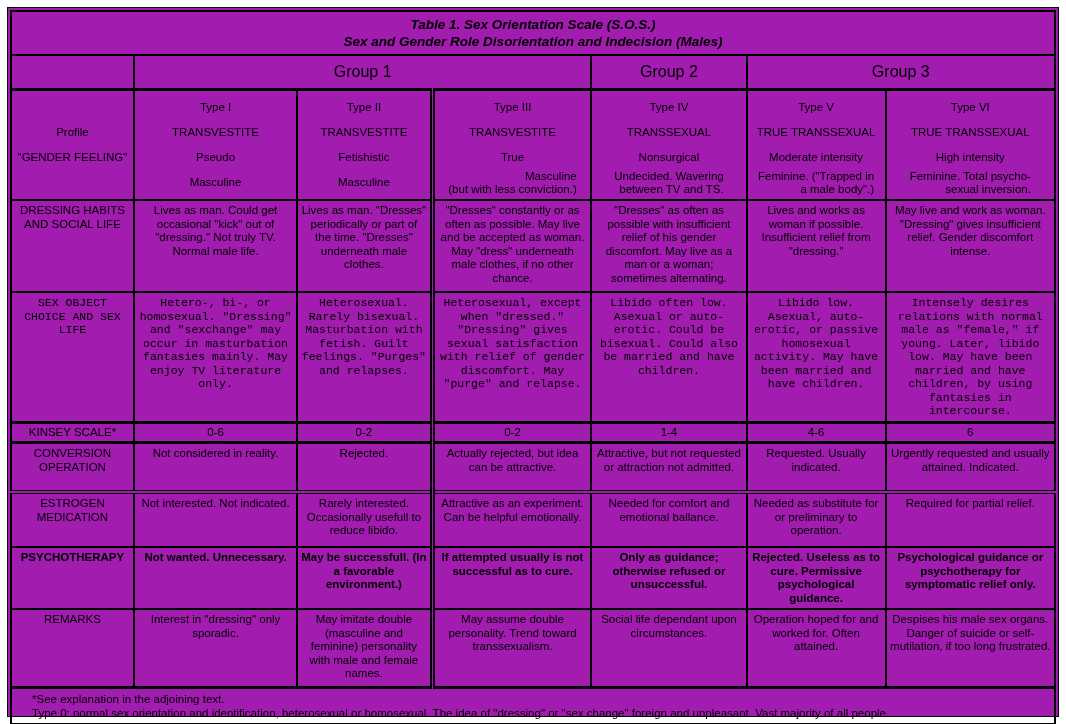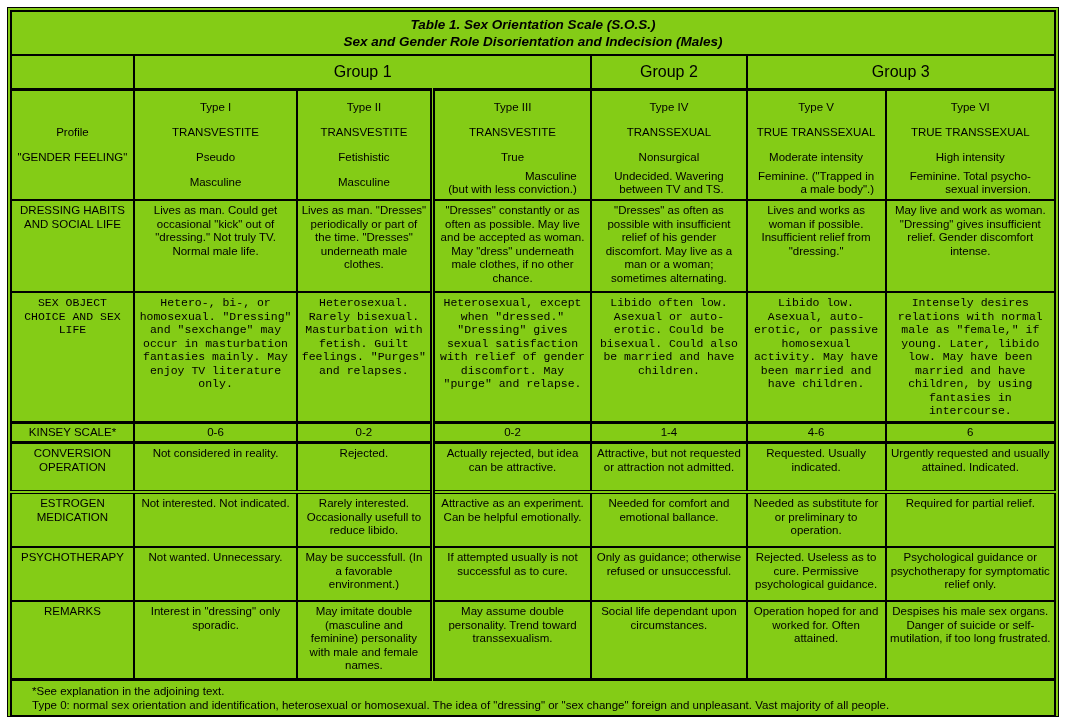--- a/index.html
+++ b/index.html
@@ -4,42 +4,42 @@
 <style>
   html, body { margin:0; padding:0; }
   body {
     width:1066px; height:724px; background:#ffffff; color:#000;
     font-family:"Liberation Sans","DejaVu Sans",sans-serif;
     position:relative; overflow:hidden;
   }
   .frame {
     position:absolute; inset:7px;
     border:1.5px solid #000; padding:2px; box-sizing:border-box;
-    background:#84cc16;
+    background:#a21caf;
   }
   table { width:100%; height:100%; border-collapse:collapse; table-layout:fixed; }
   td {
     border:2px solid #000; text-align:center; vertical-align:top;
     padding:3px 3px; font-size:11.5px; line-height:13.5px; overflow:hidden;
     word-wrap:break-word;
   }
   .r-title td {
     font-weight:bold; font-style:italic; font-size:13.5px; line-height:17px;
     vertical-align:middle; height:36px;
   }
   .r-group td { font-size:16px; vertical-align:middle; height:26px; border-bottom:3px solid #000; }
   .r-profile td { height:96px; padding:4px 2px; }
   .slot { height:25px; display:flex; align-items:center; justify-content:center;text-align:right; }
   .slot.pre { white-space:pre-line; line-height:12.5px; }
   .r-dressing td { height:84px; }
   .r-sexobj td { height:106px;font-family:Liberation Mono, monospace; }
   .r-kinsey td { height:13px; border-top:3px solid #000; border-bottom:3px solid #000; vertical-align:middle; padding:2px; }
   .r-conversion td { height:40px; border-bottom:4px double #000; }
   .r-estrogen td { height:46px; }
-  .r-psych td { height:46px; }
+  .r-psych td { height:46px;font-weight:bold; }
   .r-remarks td { height:70px; border-bottom:3px solid #000; }
   .r-foot td { height:30px; text-align:left; vertical-align:middle; padding:2px 20px; line-height:14px; }
   .dbl { border-left:5px double #000; }
   .lab { padding-left:2px; padding-right:2px; }
 </style>
 </head>
 <body>
 
 <div class="frame">
 <table>

